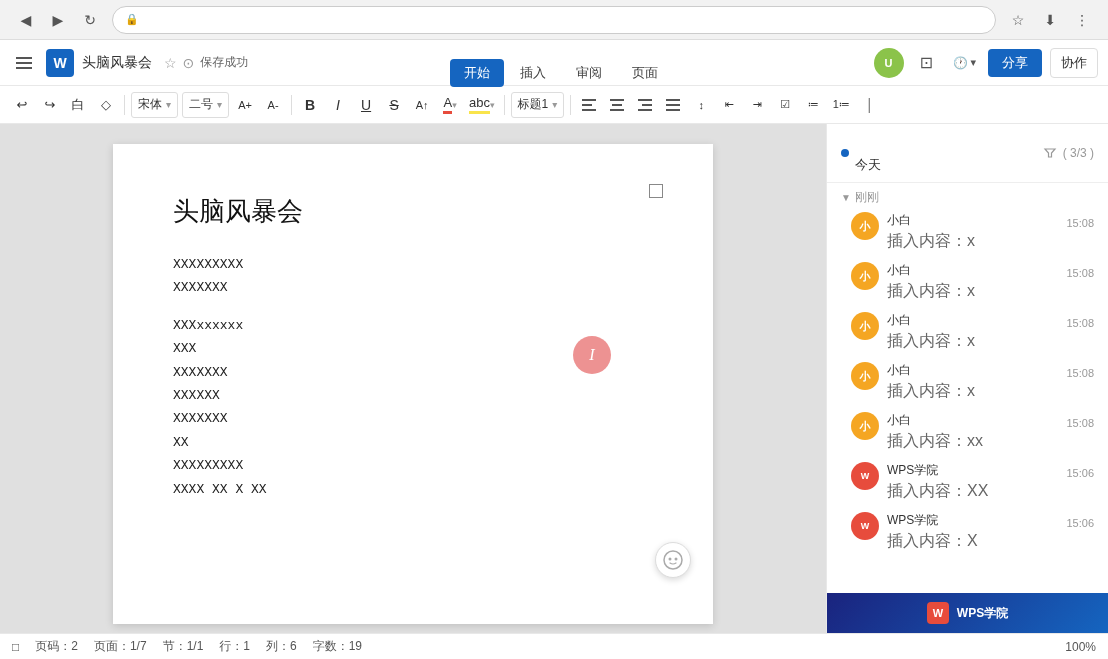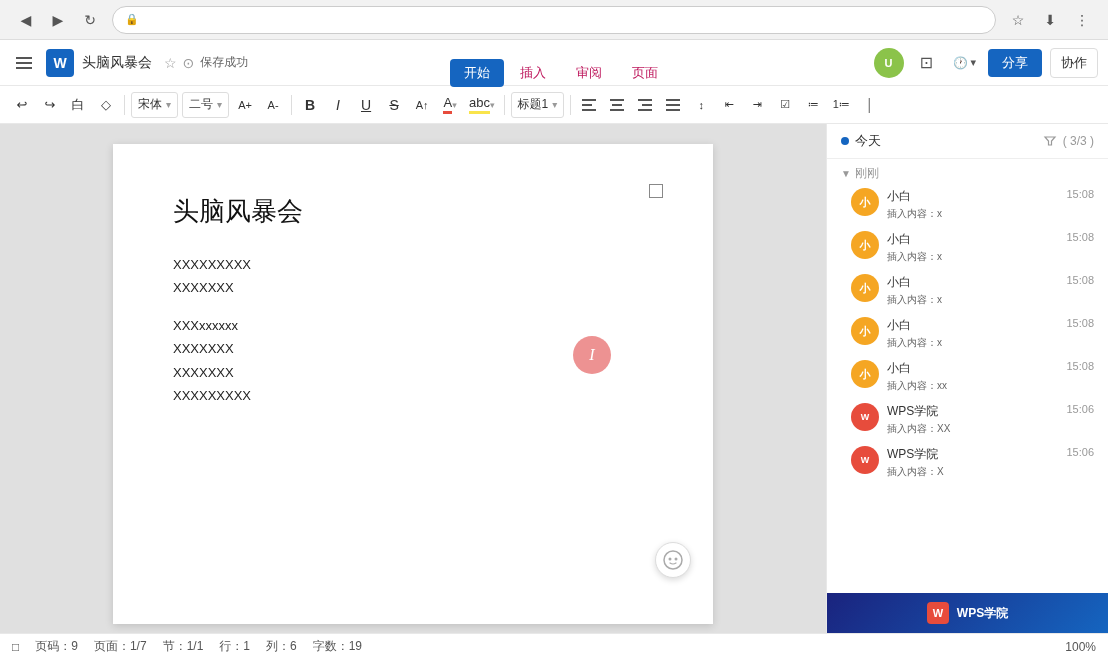--- a/index.html
+++ b/index.html
@@ -89,21 +89,21 @@
     }
     .header-spacer { flex: 1; }
     .header-tabs {
       display: flex; gap: 2px; margin-top: 21px;
     }
     .header-tab {
       padding: 5px 14px;
       border-radius: 4px;
       font-size: 13px;
       cursor: pointer;
-      color: #be185d;
+      color: #404040;
     }
     .header-tab.active {
       background: #1565c0;
       color: white;
     }
     .header-right {
       display: flex; gap: 8px; align-items: center;
     }
     .avatar-circle {
       width: 30px; height: 30px;
@@ -214,21 +214,21 @@
       font-size: 26px;
       font-weight: normal;
       color: #111;
       margin-bottom: 24px;
       font-family: 'Microsoft YaHei', 'SimSun', sans-serif;
     }
     .doc-body {
       font-size: 13px;
       color: #222;
       line-height: 1.8;
-      font-family: Liberation Sans, sans-serif;
+      font-family: Liberation Mono, monospace;
     }
     .doc-body p { margin: 0; }
     .doc-body .para-gap { margin-top: 14px; }
 
     
     .cursor-indicator {
       position: absolute;
       top: 192px;
       left: 460px;
       width: 38px; height: 38px;
@@ -288,20 +288,21 @@
     }
     .collab-today-dot {
       width: 8px; height: 8px;
       border-radius: 50%;
       background: #1565c0;
     }
     .collab-today-label {
       font-size: 13px;
       color: #333;
       flex: 1;
+      margin-top: 24px;
     }
     .collab-filter-badge {
       font-size: 12px;
       color: #999;
     }
     .collab-section {
       padding: 6px 14px;
       flex: 1;
       overflow-y: auto;
     }
@@ -332,34 +333,34 @@
       color: white;
     }
     .collab-avatar.xiaobai { background: #f5a623; }
     .collab-avatar.wps { background: #e74c3c; }
     .collab-entry-content {
       flex: 1;
     }
     .collab-entry-top {
       display: flex;
       justify-content: space-between;
-      align-items: flex-start;
+      align-items: flex-end;
       margin-bottom: 2px;
     }
     .collab-entry-name {
       font-size: 12px;
       color: #333;
       font-weight: 500;
     }
     .collab-entry-time {
       font-size: 11px;
       color: #999;
     }
     .collab-entry-desc {
-      font-size: 10px;
+      font-size: 16px;
       color: #666;
     }
 
     
     .status-bar {
       height: 26px;
       background: white;
       border-top: 1px solid #e8e8e8;
       display: flex;
       align-items: center;
@@ -511,23 +512,27 @@
       <div class="cursor-indicator">
         <span>I</span>
       </div>
 
       <div class="doc-title-text">头脑风暴会</div>
 
       <div class="doc-body">
         <p>XXXXXXXXX</p>
         <p>XXXXXXX</p>
         <p class="para-gap">XXXxxxxxx</p>
+        <p>XXX</p>
         <p>XXXXXXX</p>
+        <p>XXXXXX</p>
         <p>XXXXXXX</p>
+        <p>XX</p>
         <p>XXXXXXXXX</p>
+        <p>XXXX XX X XX</p>
       </div>
 
       <div class="ai-btn">
         <svg width="20" height="20" viewBox="0 0 20 20">
           <circle cx="10" cy="10" r="9" fill="none" stroke="#aaa" stroke-width="1.5"></circle>
           <circle cx="7" cy="9" r="1.5" fill="#aaa"></circle>
           <circle cx="13" cy="9" r="1.5" fill="#aaa"></circle>
           <path d="M7 13 Q10 15 13 13" fill="none" stroke="#aaa" stroke-width="1.2" stroke-linecap="round"></path>
         </svg>
       </div>
@@ -634,21 +639,21 @@
 
     <div style="height: 40px; background: linear-gradient(135deg, #1a237e 0%, #1565c0 100%); display: flex; align-items: center; justify-content: center; gap: 8px; cursor: pointer;">
       <div style="width: 22px; height: 22px; background: #e74c3c; border-radius: 4px; display: flex; align-items: center; justify-content: center; color: white; font-size: 11px; font-weight: bold;">W</div>
       <span style="color: white; font-size: 12px; font-weight: bold;">WPS学院</span>
     </div>
   </div>
 </div>
 
 <div class="status-bar">
   <span>□</span>
-  <span>页码：9</span>
+  <span>页码：2</span>
   <span>页面：1/7</span>
   <span>节：1/1</span>
   <span>行：1</span>
   <span>列：6</span>
   <span>字数：19</span>
   <div class="status-bar-right">
     <span>100%</span>
   </div>
 </div>
 

